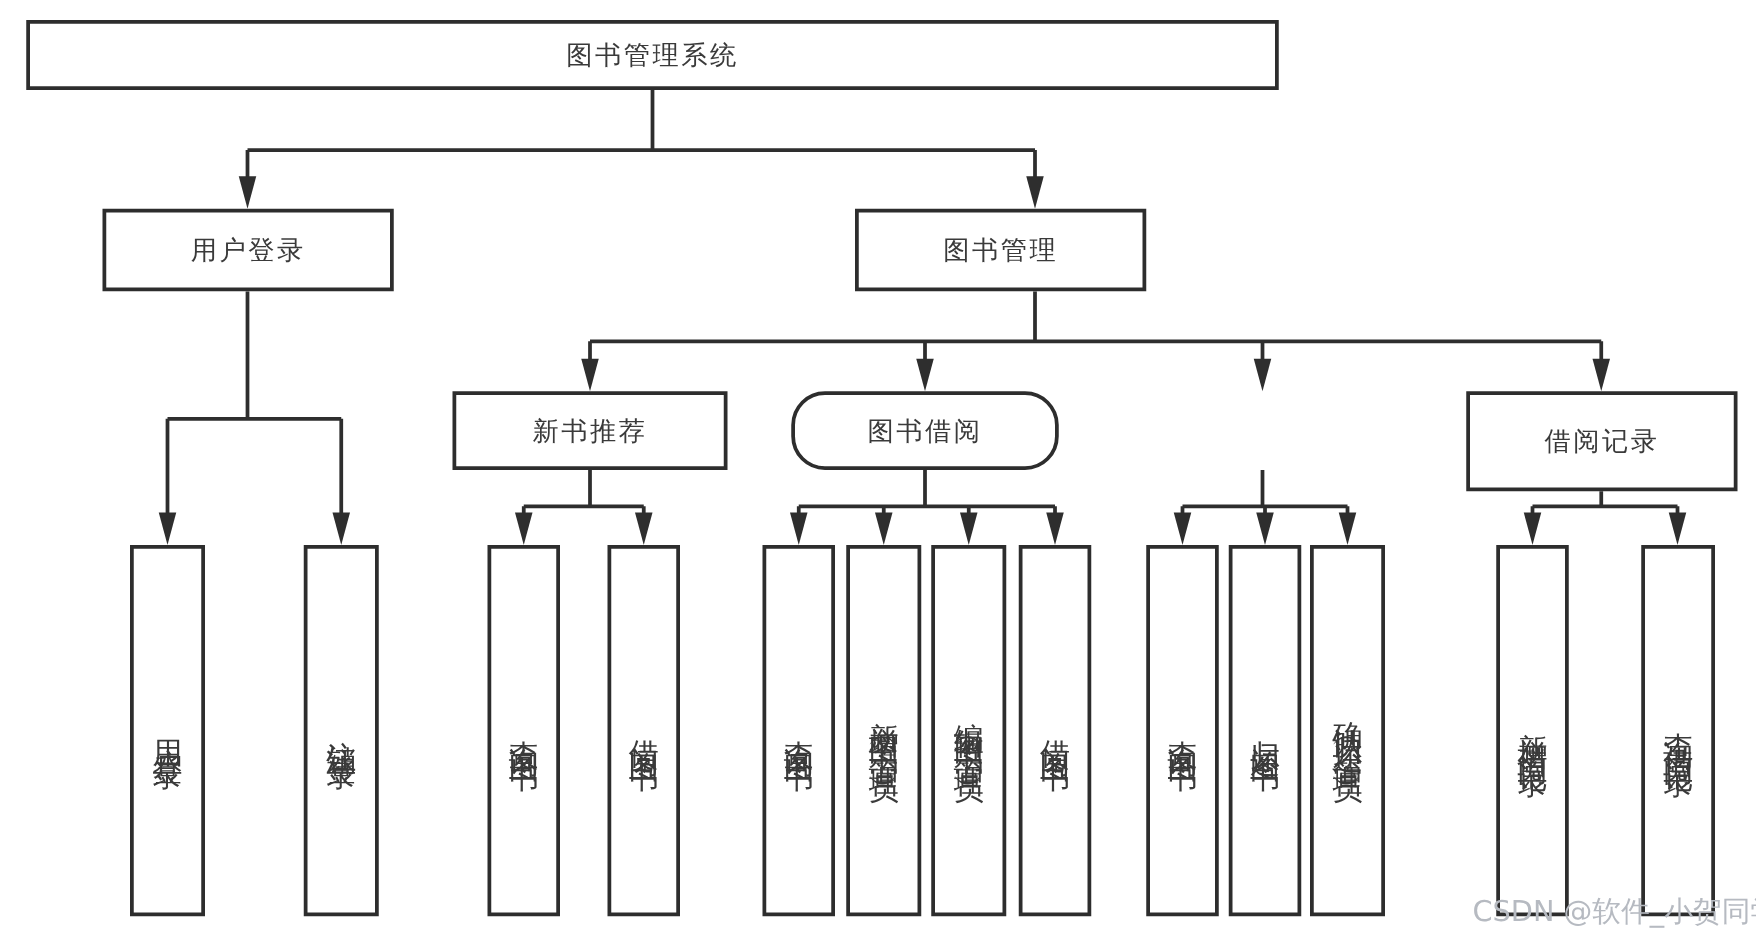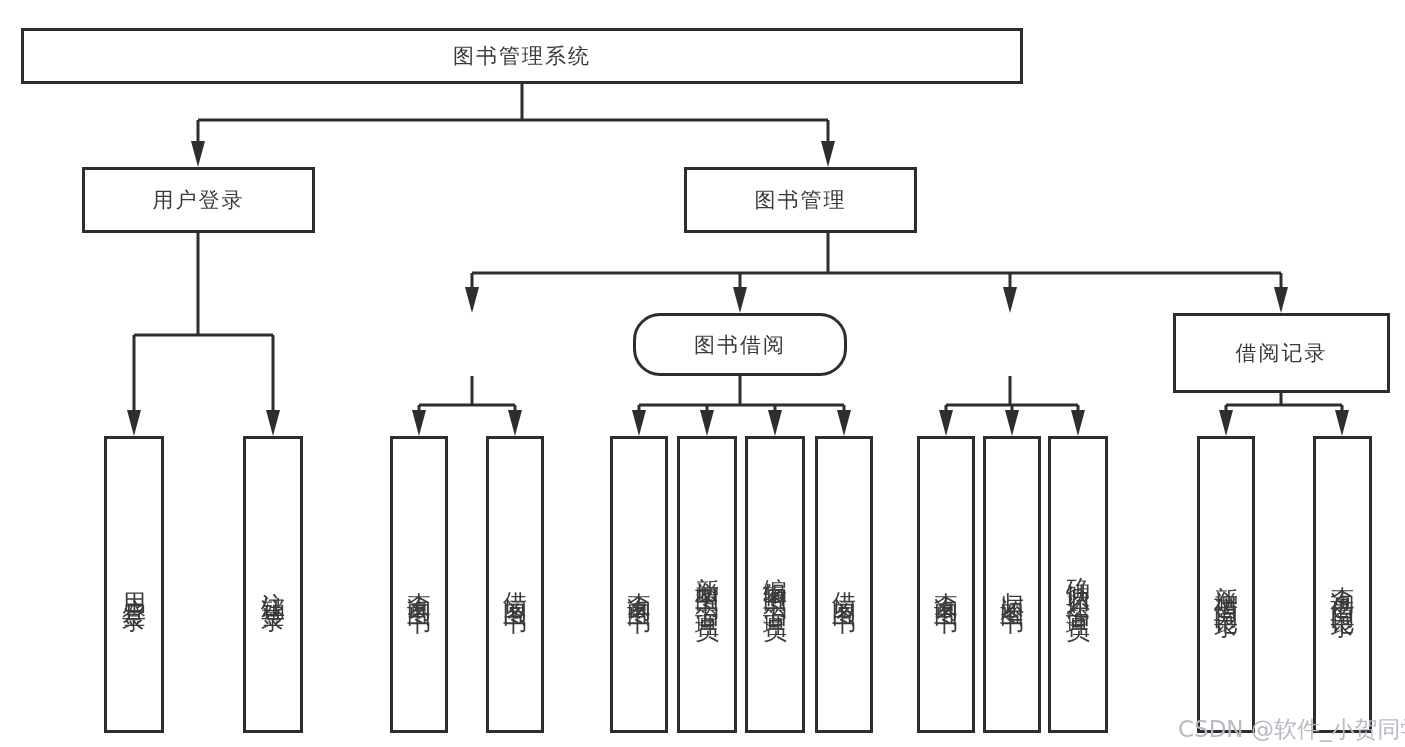--- a/index.html
+++ b/index.html
@@ -44,21 +44,21 @@
   .vlabel {
     writing-mode: vertical-rl;
     text-orientation: mixed;
     color: #3a3a3a;
     font-size: 24px;
     letter-spacing: 6px;
     line-height: 1;
     white-space: nowrap;
   }
   
-  .b-root  { left: 21px;  top: 28px;  width: 1002px; height: 56px; }
+  .b-root  { left: 21px;  top: 16px;  width: 1002px; height: 56px; }
   
   .b-login { left: 82px;  top: 167px; width: 233px; height: 66px; }
   .b-mgmt  { left: 684px; top: 167px; width: 233px; height: 66px; }
   
   .b-l3-1  { left: 362px;  top: 313px; width: 220px; height: 63px; }
   .b-l3-2  { left: 633px;  top: 313px; width: 214px; height: 63px; border-radius: 27px; }
   .b-l3-3  { left: 903px;  top: 313px; width: 214px; height: 63px; }
   .b-l3-4  { left: 1173px; top: 313px; width: 217px; height: 80px; }
   
   .lf-1a { left: 104px;  width: 60px; }
@@ -133,20 +133,23 @@
     <span class="hlabel">图书管理系统</span>
   </div>
 
   <div class="node b-login">
     <span class="hlabel">用户登录</span>
   </div>
   <div class="node b-mgmt">
     <span class="hlabel">图书管理</span>
   </div>
 
+  <div class="node b-l3-1">
+    <span class="hlabel">新书推荐</span>
+  </div>
   <div class="node b-l3-2">
     <span class="hlabel">图书借阅</span>
   </div>
   <div class="node b-l3-4">
     <span class="hlabel">借阅记录</span>
   </div>
 
   <div class="node leaf lf-1a">
     <span class="vlabel">用户登录</span>
   </div>

